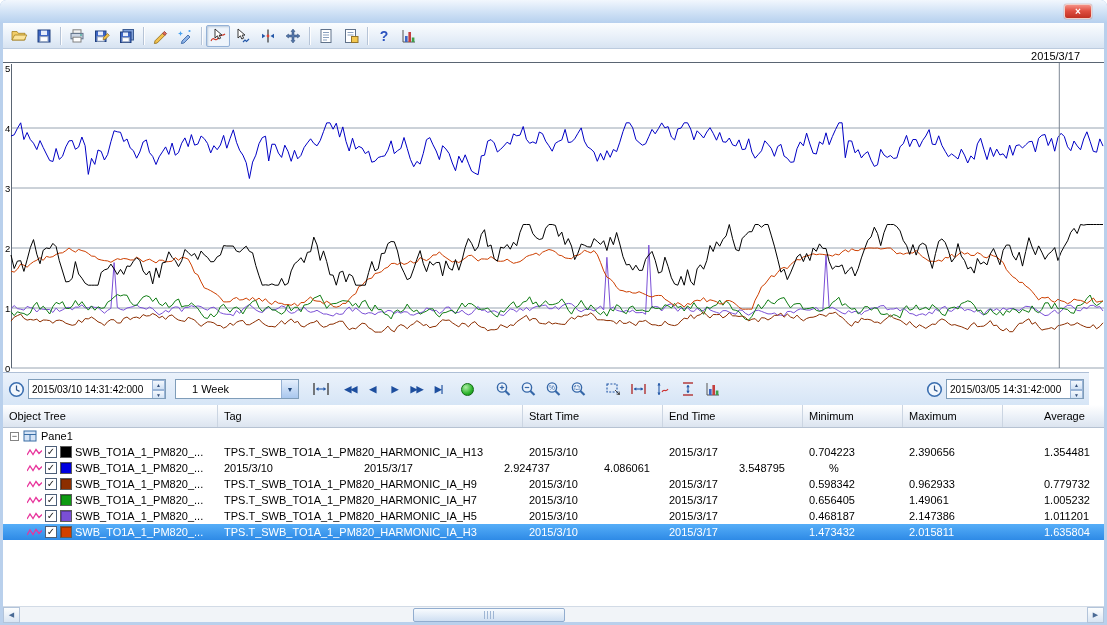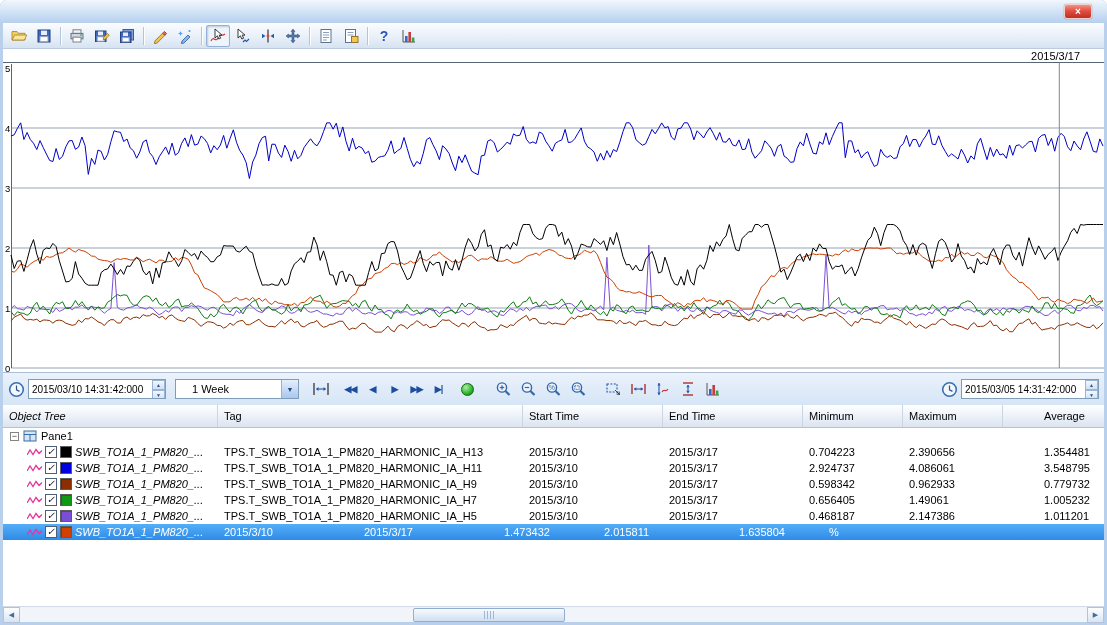--- a/index.html
+++ b/index.html
@@ -23,21 +23,21 @@
   .tbtn.pressed{background:#eef4fb;border-color:#94b1d6;box-shadow:inset 1px 1px 2px rgba(90,120,160,.35);}
   .tsep{width:1px;height:18px;background:#b6c4d7;box-shadow:1px 0 0 #fdfdfe;margin:0 3px;}
 
   
   .chart-wrap{position:absolute;top:26px;left:0;right:0;height:323px;background:#fff;}
   .date-label{position:absolute;top:1px;right:24px;font-size:11px;}
   .plot{position:absolute;top:13px;left:0;width:1101px;height:310px;}
   svg text{font-family:"Liberation Sans",sans-serif;}
 
   
-  .controls{position:absolute;top:349px;left:0;right:0;height:33px;display:flex;align-items:center;
+  .controls{position:absolute;top:349px;left:0;right:15px;height:33px;display:flex;align-items:center;
     padding:0 5px;background:linear-gradient(#ebf2fb,#d6e5f6);border-top:1px solid #aebfd6;gap:3px;}
   .dtf{width:138px;height:20px;background:#fff;border:1px solid #7f9db9;display:flex;align-items:center;
     padding-left:3px;font-size:10px;white-space:nowrap;overflow:hidden;}
   .spin{display:flex;flex-direction:column;width:13px;height:18px;margin-left:auto;flex:none;}
   .spin i{flex:1;font-style:normal;font-size:5px;line-height:8px;text-align:center;color:#35507c;
     background:linear-gradient(#f4f8fd,#cfe0f4);border:1px solid #9ab4d6;}
   .combo{width:124px;height:20px;background:#fff;border:1px solid #7f9db9;display:flex;align-items:center;
     padding-left:16px;margin-left:6px;}
   .combo-btn{margin-left:auto;width:17px;height:18px;display:flex;align-items:center;justify-content:center;
     background:linear-gradient(#e5effc,#a9c7ee);border-left:1px solid #96b1d4;color:#23497c;font-size:7px;}
@@ -50,21 +50,21 @@
 
   
   .table{position:absolute;top:382px;left:0;right:0;height:201px;background:#fff;overflow:hidden;}
   .thead{display:flex;height:23px;background:linear-gradient(#ffffff,#e9eff7 60%,#dce4ef);
     border-bottom:1px solid #b6c2d2;align-items:stretch;}
   .thead .cell{display:flex;align-items:center;border-right:1px solid #cbd5e2;padding-left:6px;
     white-space:nowrap;overflow:hidden;}
   .trow{display:flex;height:16px;align-items:center;}
   .trow .cell{height:16px;display:flex;align-items:center;padding-left:6px;white-space:nowrap;overflow:hidden;}
   .trow.selected{background:linear-gradient(#56aef8,#2e8ae6);color:#fff;}
-  .c-name{width:215px;flex:none;font-style:italic;}
+  .c-name{width:215px;flex:none;}
   .c-tag{width:305px;flex:none;}
   .c-start{width:140px;flex:none;}
   .c-end{width:140px;flex:none;}
   .c-min{width:100px;flex:none;}
   .c-max{width:100px;flex:none;}
   .c-avg{width:92px;flex:none;margin-left:35px;}
   .c-unit{flex:1;padding-left:4px !important;}
   .rowhead{gap:3px;padding-left:24px !important;}
   .cbx{width:12px;height:12px;flex:none;background:#fff;border:1px solid #4d5f78;font-size:10px;
     line-height:10px;text-align:center;color:#222;}
@@ -384,21 +384,20 @@
   </div>
           <div class="trow">
     <div class="cell c-name rowhead">
       <svg class="trend-ico" width="15" height="9" viewBox="0 0 15 9">
                 <polyline points="0,7 3,2 6,6.5 9,1.5 12,5.5 15,2.5" fill="none" stroke="#e8359c" stroke-width="1.3"></polyline>
               </svg>
       <span class="cbx">✓</span>
       <span class="swatch" style="background: rgb(0, 0, 224);"></span>
       <span>SWB_TO1A_1_PM820_...</span>
     </div>
-    <div class="cell c-tag">TPS.T_SWB_TO1A_1_PM820_HARMONIC_IA_H11</div>
     <div class="cell c-start">2015/3/10</div>
     <div class="cell c-end">2015/3/17</div>
     <div class="cell c-min">2.924737</div>
     <div class="cell c-max">4.086061</div>
     <div class="cell c-avg">3.548795</div>
     <div class="cell c-unit">%</div>
   </div>
           <div class="trow">
     <div class="cell c-name rowhead">
       <svg class="trend-ico" width="15" height="9" viewBox="0 0 15 9">
@@ -452,20 +451,21 @@
   </div>
           <div class="trow selected">
     <div class="cell c-name rowhead">
       <svg class="trend-ico" width="15" height="9" viewBox="0 0 15 9">
                 <polyline points="0,7 3,2 6,6.5 9,1.5 12,5.5 15,2.5" fill="none" stroke="#e8359c" stroke-width="1.3"></polyline>
               </svg>
       <span class="cbx">✓</span>
       <span class="swatch" style="background: rgb(210, 64, 0);"></span>
       <span>SWB_TO1A_1_PM820_...</span>
     </div>
+    <div class="cell c-tag">TPS.T_SWB_TO1A_1_PM820_HARMONIC_IA_H3</div>
     <div class="cell c-start">2015/3/10</div>
     <div class="cell c-end">2015/3/17</div>
     <div class="cell c-min">1.473432</div>
     <div class="cell c-max">2.015811</div>
     <div class="cell c-avg">1.635804</div>
     <div class="cell c-unit">%</div>
   </div>
         </div>
     </div>
 

